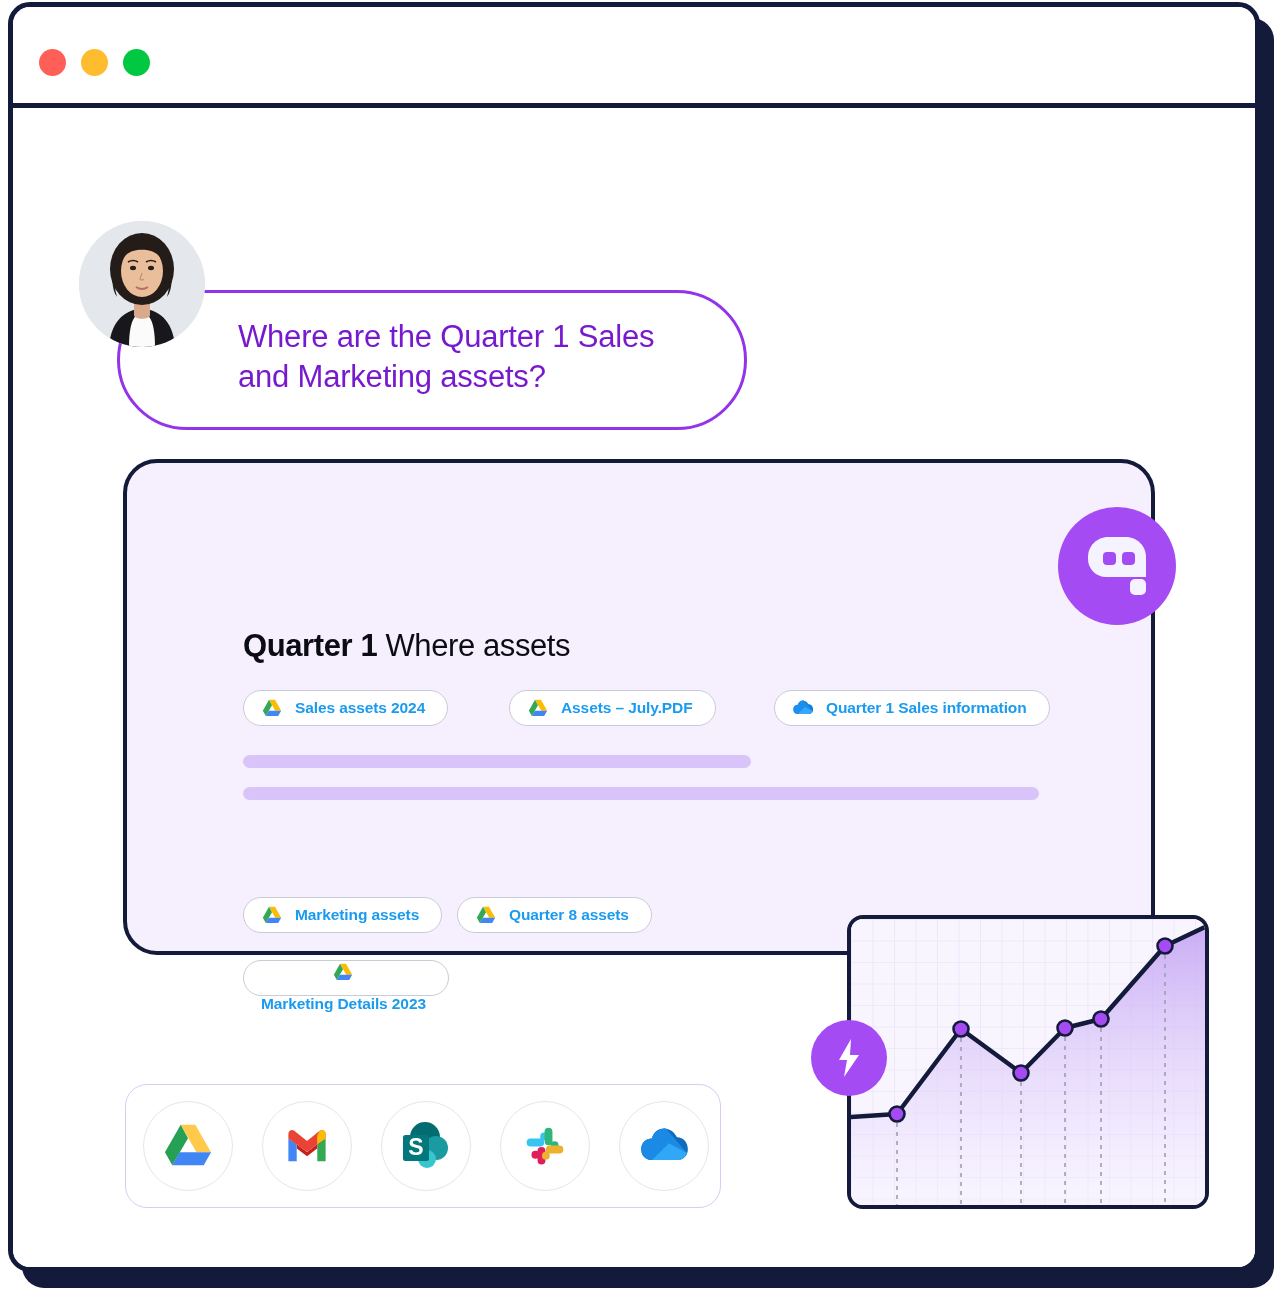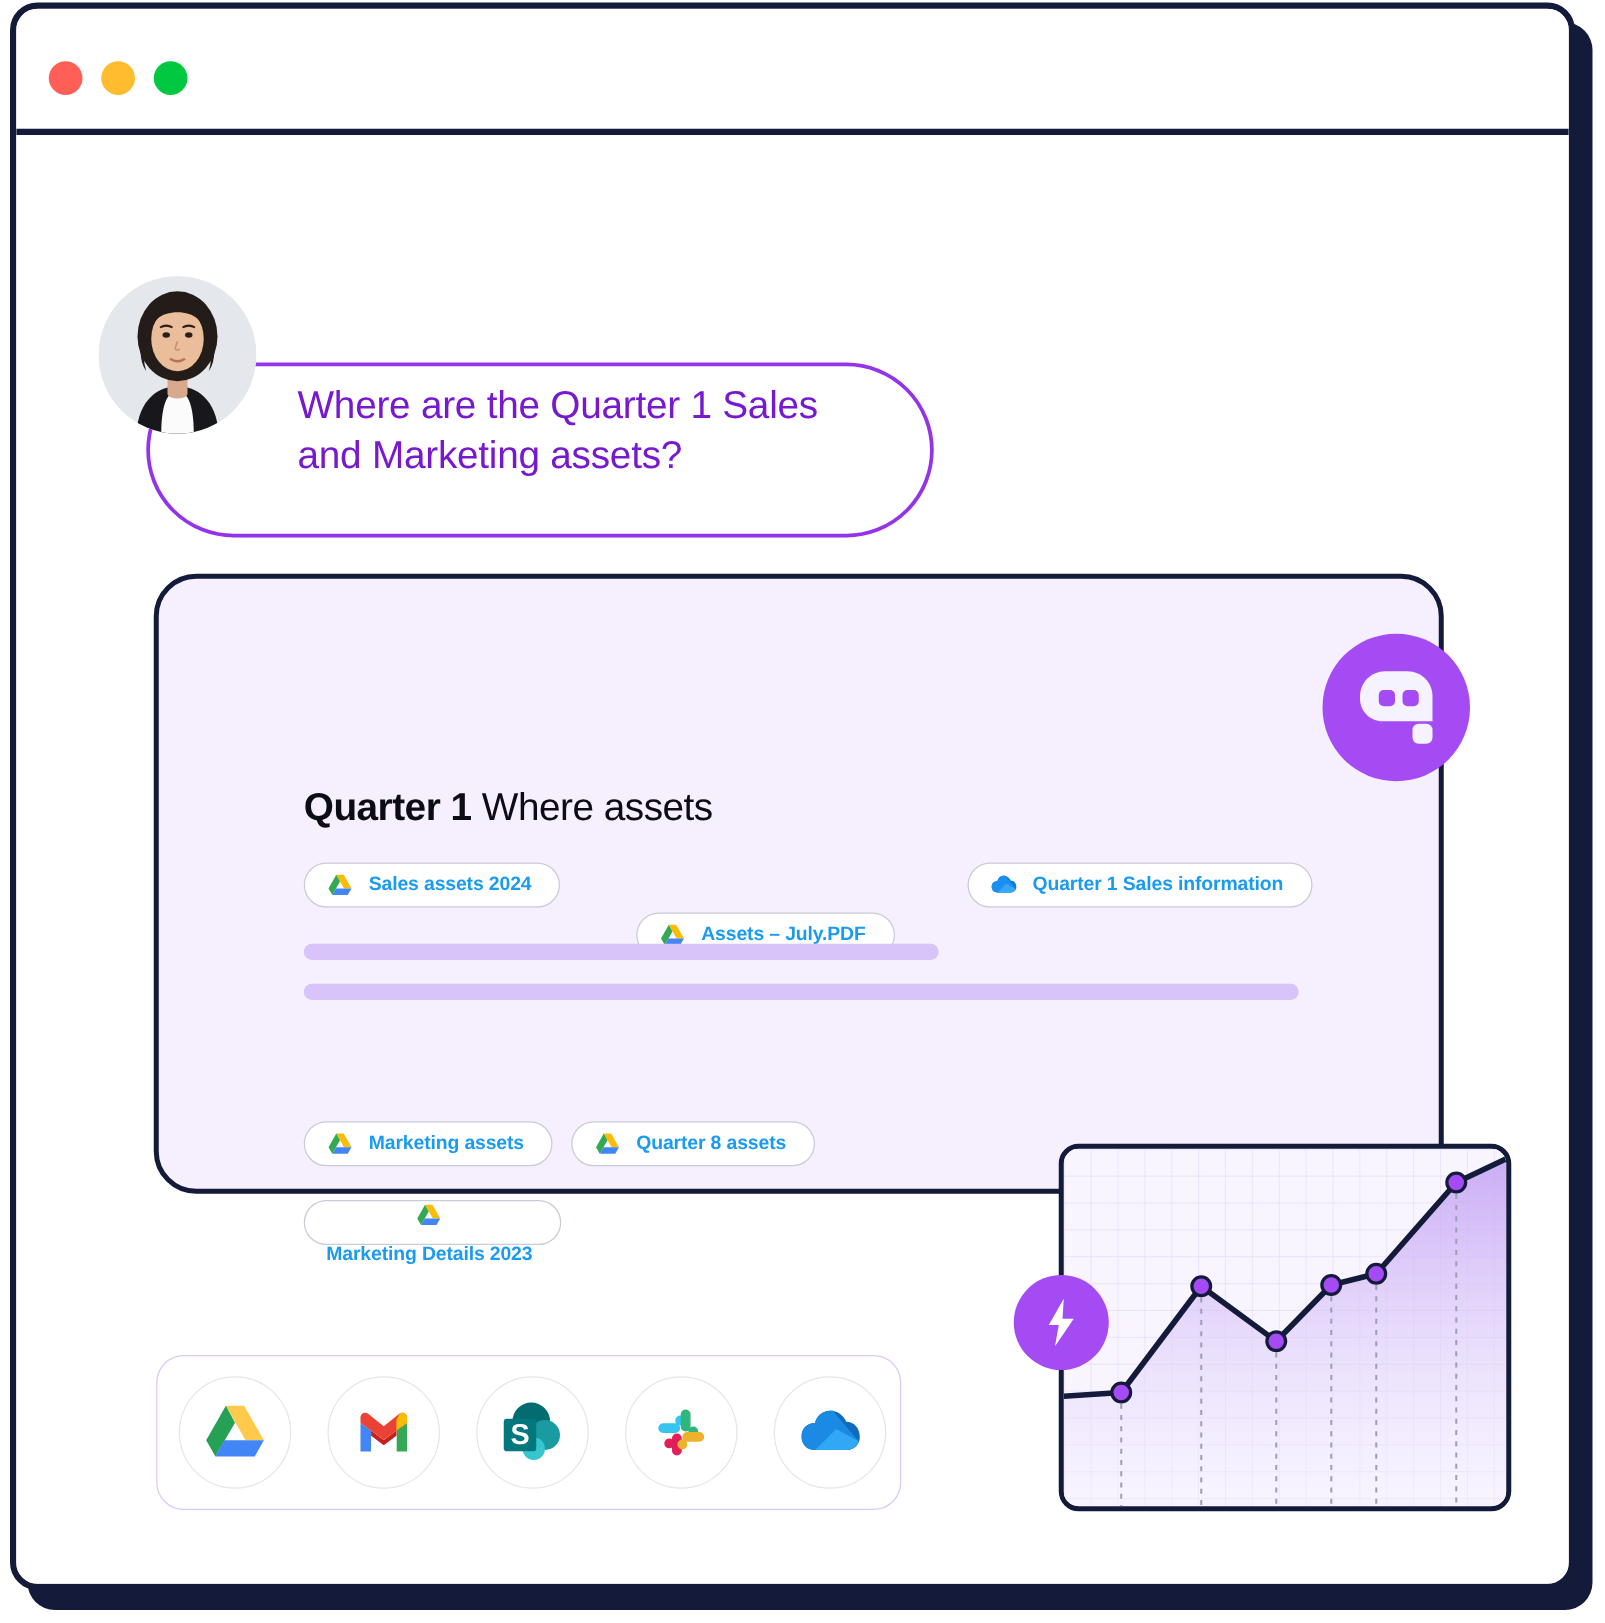--- a/index.html
+++ b/index.html
@@ -87,21 +87,21 @@
     height: 140px;
     border: 3px solid #9333ea;
     border-radius: 70px;
     box-sizing: border-box;
     background: #ffffff;
     z-index: 4;
   }
   #question-text {
     position: absolute;
     left: 118px;
-    top: 11px;
+    top: 24px;
     width: 470px;
     color: #7719cf;
     font-size: 31px;
     line-height: 1.28;
     font-weight: 400;
     letter-spacing: -0.2px;
     white-space: pre-line;
   }
 
   
@@ -147,21 +147,21 @@
   .chip-label {
     font-size: 15.5px;
     font-weight: 700;
     color: #1a9bf0;
     letter-spacing: -0.1px;
     white-space: nowrap;
   }
   .chip-icon { width: 22px; height: 22px; flex: 0 0 22px; display:block; }
 
   #chip-sales-0 { left: 116px; top: 227px; }
-  #chip-sales-1 { left: 382px; top: 227px; margin-top: 40px; }
+  #chip-sales-1 { left: 382px; top: 227px; }
   #chip-sales-2 { left: 647px; top: 227px; }
   #chip-mkt-0   { left: 116px; top: 434px; }
   #chip-mkt-1   { left: 330px; top: 434px; }
   #chip-mkt-2   { left: 116px; top: 497px; flex-direction: column; }
 
   
   .skeleton {
     position: absolute;
     height: 13px;
     background: #d9c4fa;

